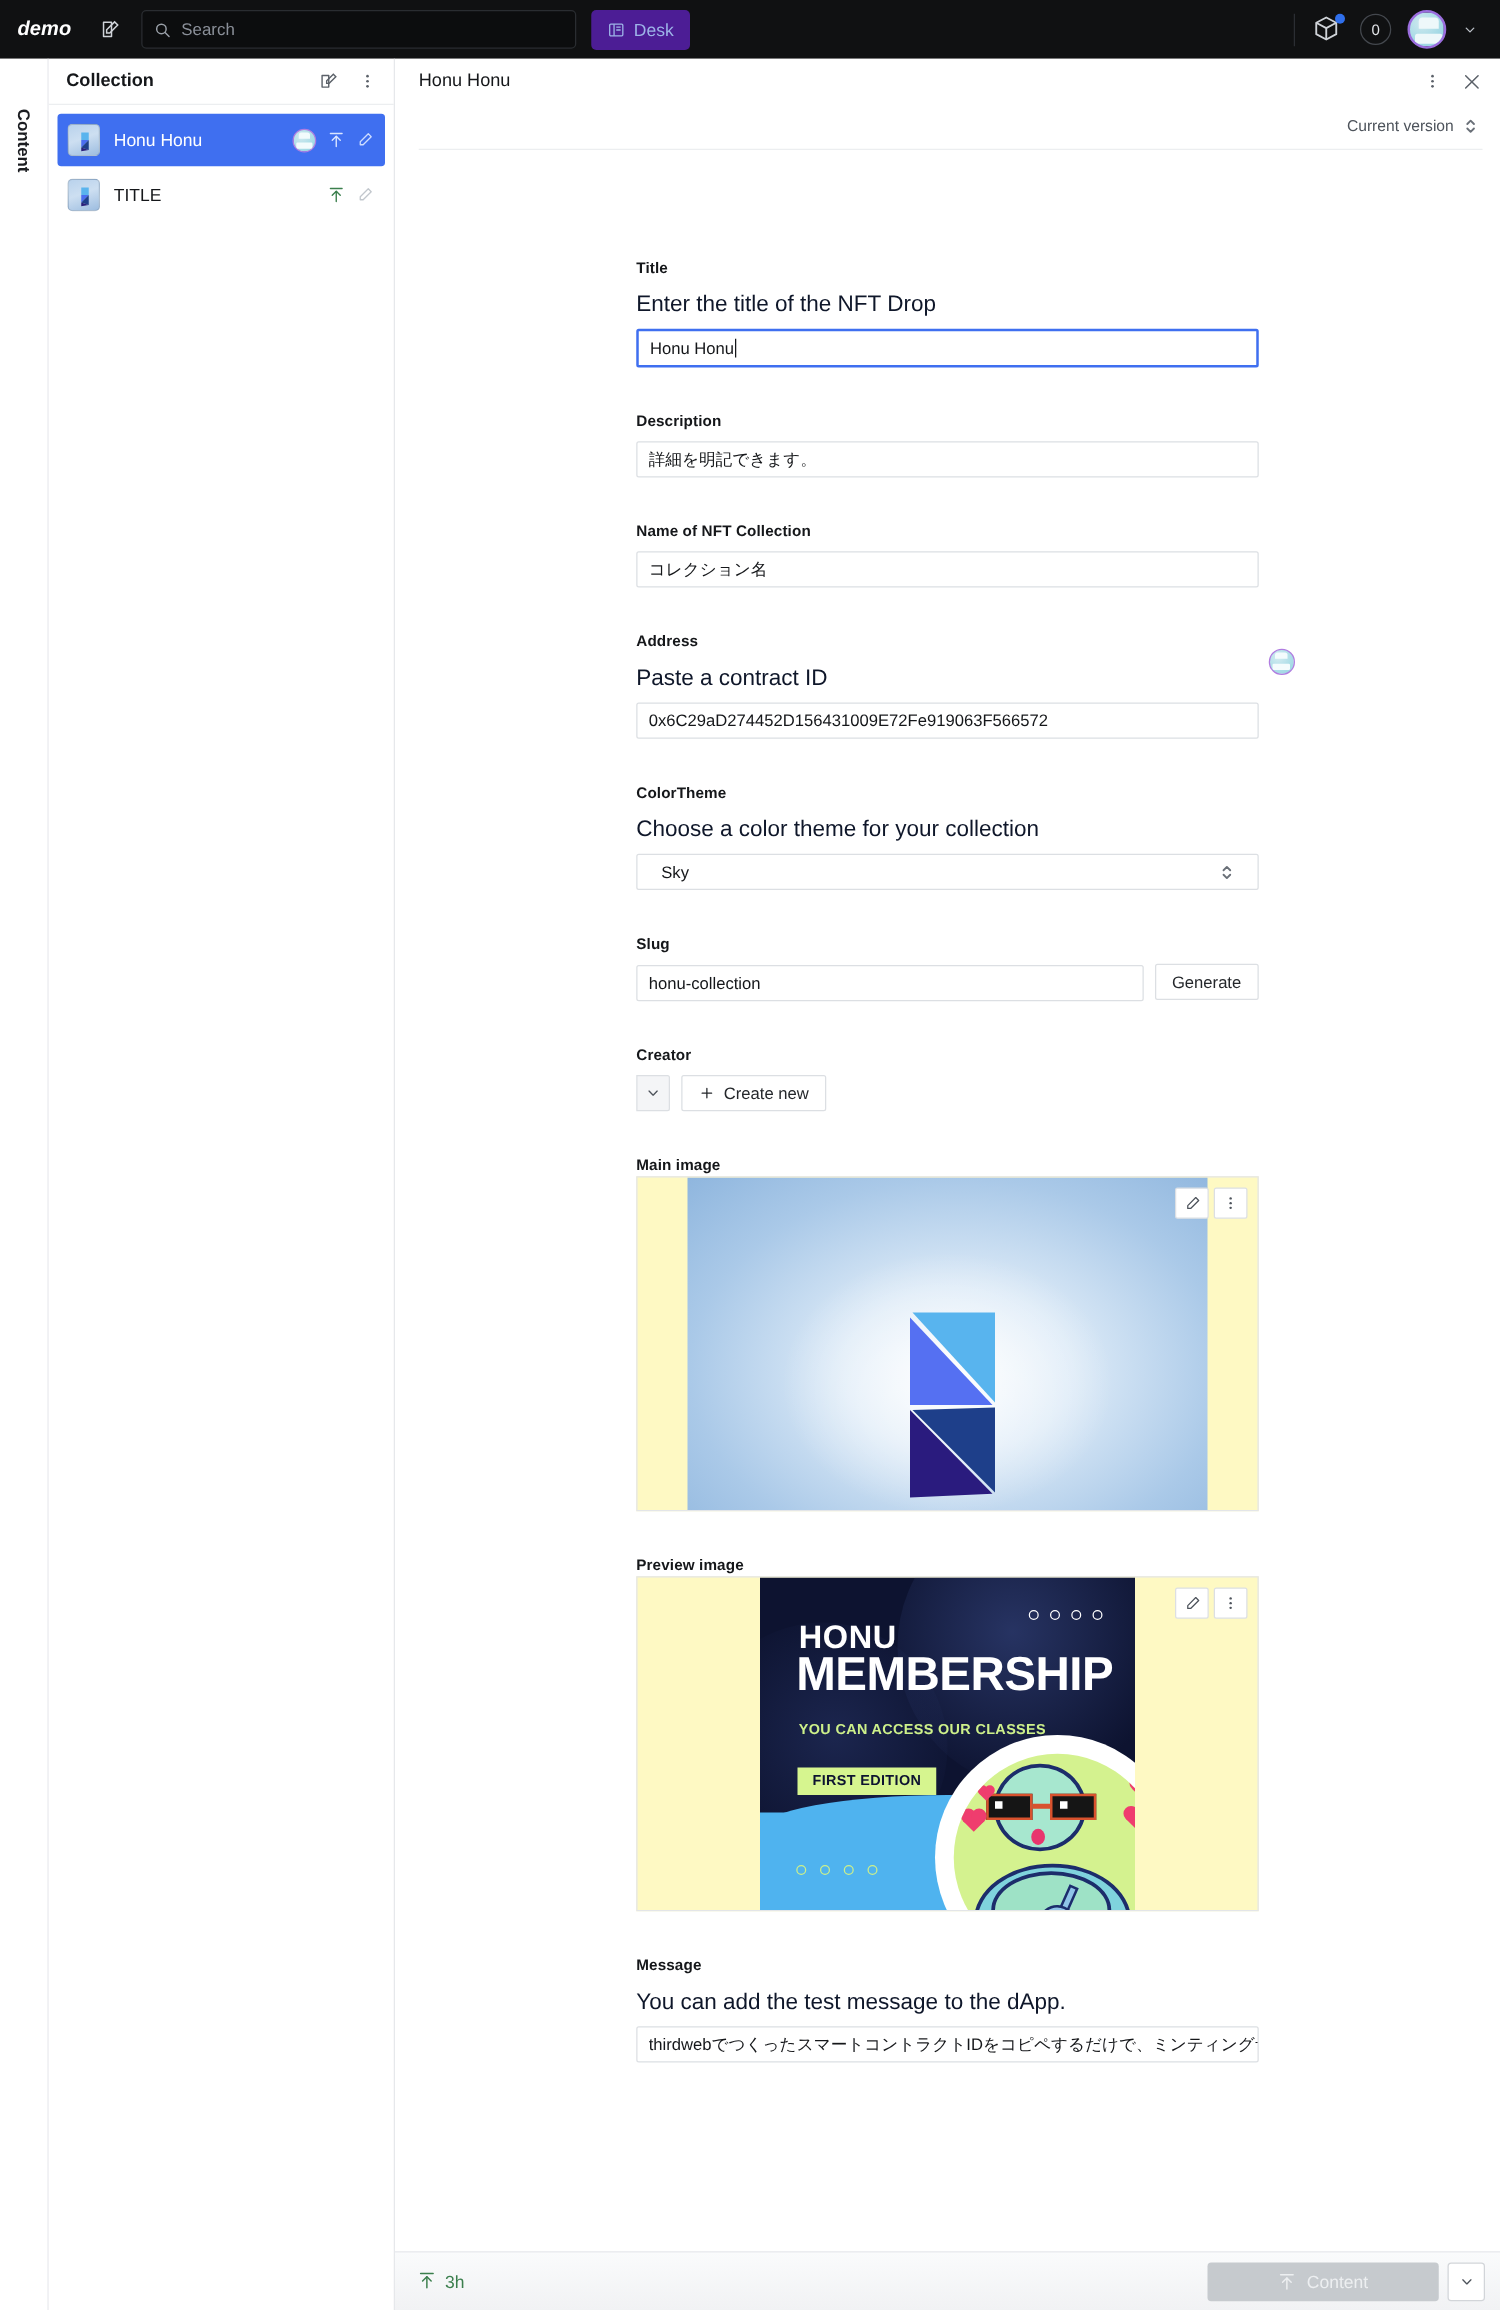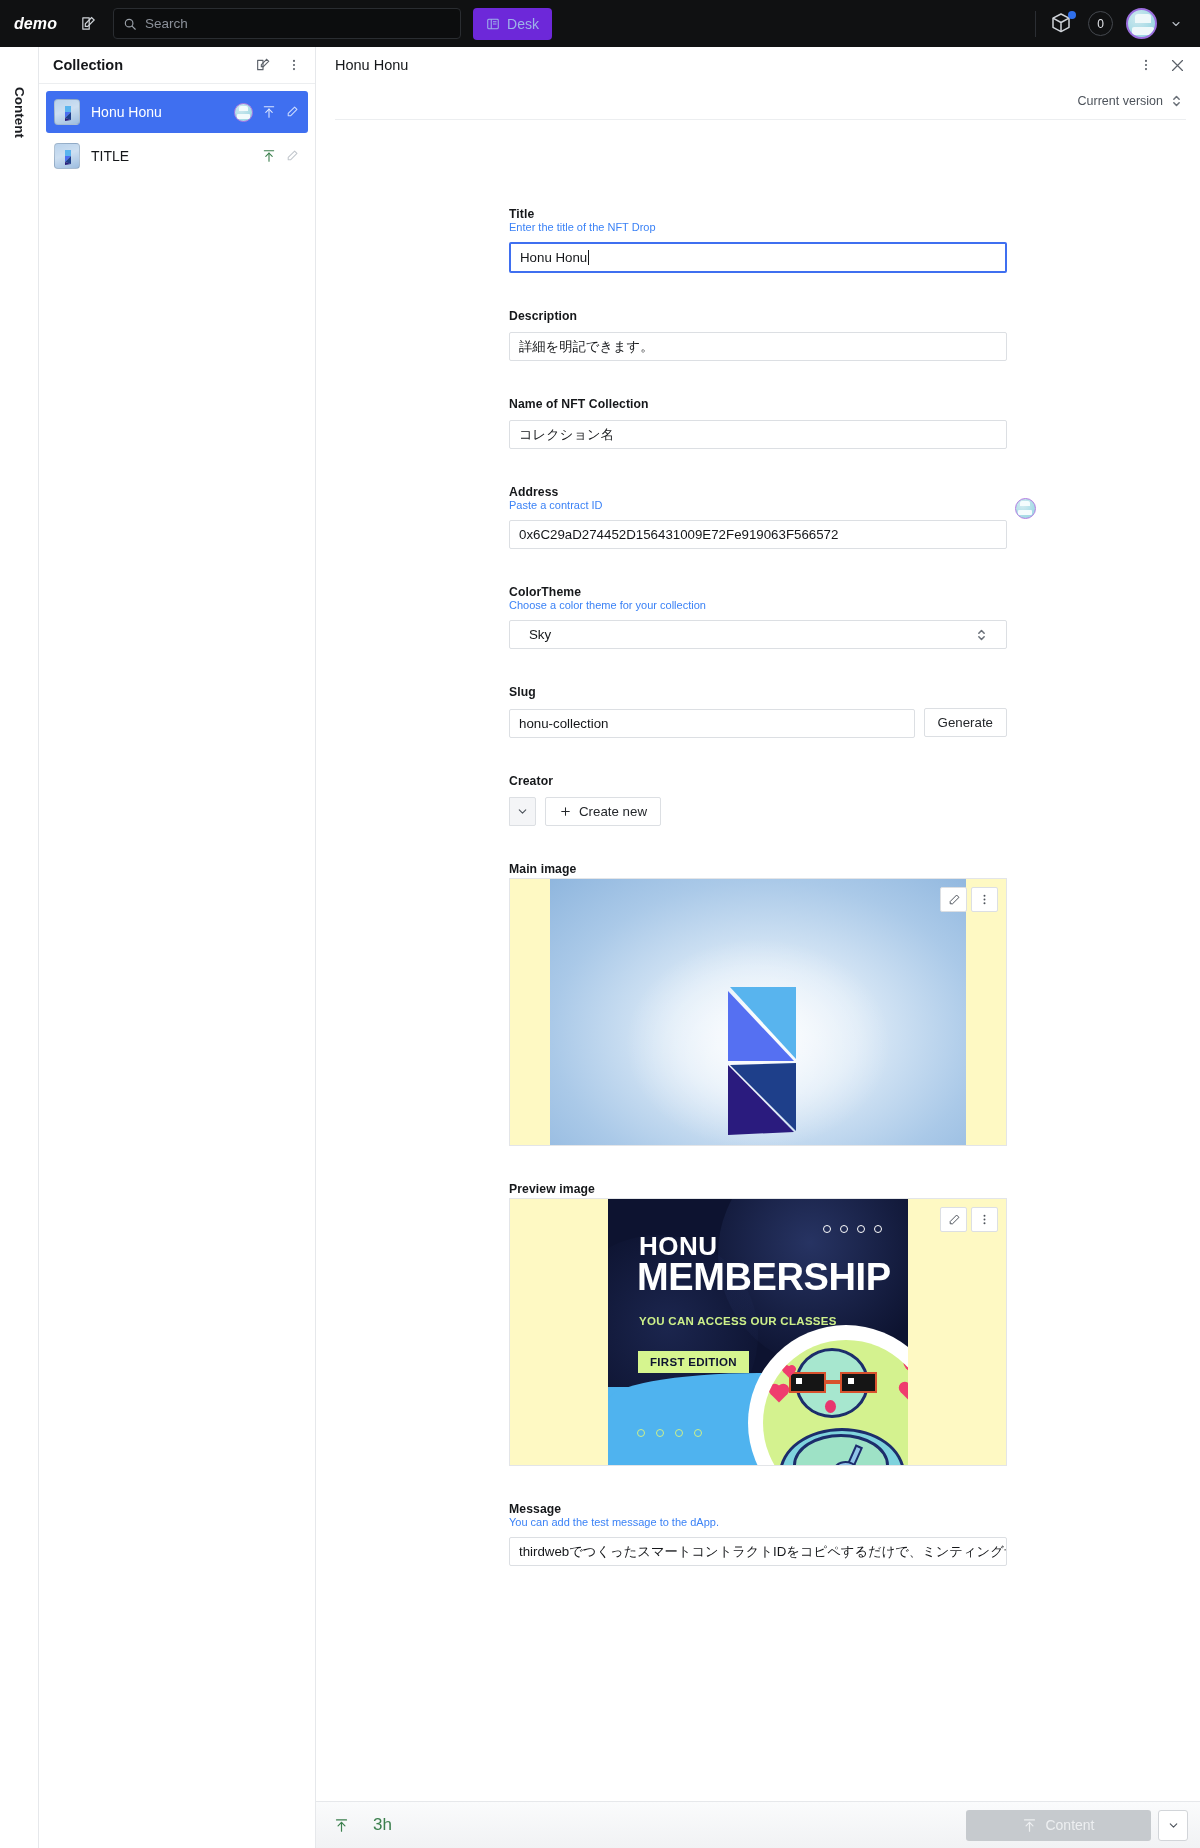--- a/index.html
+++ b/index.html
@@ -22,21 +22,21 @@
     width:30px; height:30px; display:flex; align-items:center; justify-content:center;
     border-radius:4px; color:#cfd3d8; cursor:pointer;
   }
   .search-box {
     width:348px; height:31px; background:#0c0d0e; border:1px solid #2a2d31; border-radius:4px;
     display:flex; align-items:center; padding:0 9px; margin-left:10px; gap:8px;
   }
   .search-box .ph { color:#8b9099; font-size:13.5px; }
   .desk-btn {
     height:32px; margin-left:12px; padding:0 13px; border-radius:4px;
-    background:#6d28d9; color:#9db4e8; font-size:14px; display:flex; align-items:center; gap:7px; cursor:pointer;
+    background:#4c1d95; color:#9db4e8; font-size:14px; display:flex; align-items:center; gap:7px; cursor:pointer;
   }
   .topnav-right { margin-left:auto; display:flex; align-items:center; gap:13px; padding-right:4px; }
   .vdiv { width:1px; height:26px; background:#2b2e33; }
   .pkg-wrap { position:relative; width:26px; height:26px; color:#cfd3d8; }
   .pkg-dot { position:absolute; right:-1px; top:0px; width:8px; height:8px; border-radius:50%; background:#2f6feb; }
   .zero-circle {
     width:25px; height:25px; border-radius:50%; border:1px solid #44484e;
     display:flex; align-items:center; justify-content:center; color:#e4e6ea; font-size:12px;
   }
   .avatar-nav {
@@ -112,21 +112,21 @@
     border-bottom:1px solid #eceef0; padding-right:4px;
   }
   .cur-ver { font-size:12.5px; color:#4d535b; cursor:pointer; }
   .stepper { color:#6a7078; display:flex; flex-direction:column; line-height:0; cursor:pointer; }
 
   .doc-body { flex:1; overflow:hidden; position:relative; }
   .form { width:498px; margin:0 auto; padding-top:87px; }
 
   .field { margin-bottom:36px; position:relative; }
   .field-label { font-size:12.2px; font-weight:700; color:#15171a; letter-spacing:.1px; }
-  .field-desc { font-size:11px; color:#3b82f6; margin-top:0; }
+  .field-desc { font-size:18px; color:#0f172a; margin-top:12px; }
   .inp {
     margin-top:9px; height:29px; border:1px solid #dcdfe3; border-radius:2px;
     display:flex; align-items:center; padding:0 9px; font-size:13.3px; color:#15171a; background:#fff;
   }
   .inp.focused { border:2px solid #3f6ff0; height:31px; }
   .inp .caret { display:inline-block; width:1px; height:15px; background:#15171a; margin-left:1px; }
 
   .row-inp { display:flex; gap:0; margin-top:9px; align-items:stretch; }
   .row-inp .inp { margin-top:1px; flex:1; }
   .btn-plain {
@@ -224,21 +224,21 @@
   .heart.h3::before{top:-6px;} .heart.h3::after{left:6px;}
   .heart.h4 { right:4px; top:20px; width:16px; height:16px; }
   .heart.h4::before,.heart.h4::after{width:16px;height:16px;}
   .heart.h4::before{top:-8px;} .heart.h4::after{left:8px;}
 
   
   .bottombar {
     height:47px; border-top:1px solid #e6e8eb; display:flex; align-items:center;
     padding:0 12px 0 18px; background:linear-gradient(#fafbfc,#f1f2f4);
   }
-  .pub-status { display:flex; align-items:center; gap:24px; color:#3b7f4d; font-size:17px; }
+  .pub-status { display:flex; gap:7px; color:#3b7f4d; font-size:14px; }
   .bb-right { margin-left:auto; display:flex; align-items:stretch; gap:7px; }
   .publish-btn {
     width:185px; height:31px; background:#c6cace; color:#edeff1; border-radius:3px;
     display:flex; align-items:center; justify-content:center; gap:8px; font-size:14px; cursor:pointer;
   }
   .publish-caret {
     width:30px; height:31px; border:1px solid #d2d5d9; background:#fff; border-radius:3px;
     display:flex; align-items:center; justify-content:center; color:#4d535b; cursor:pointer;
   }
   svg { display:block; }

